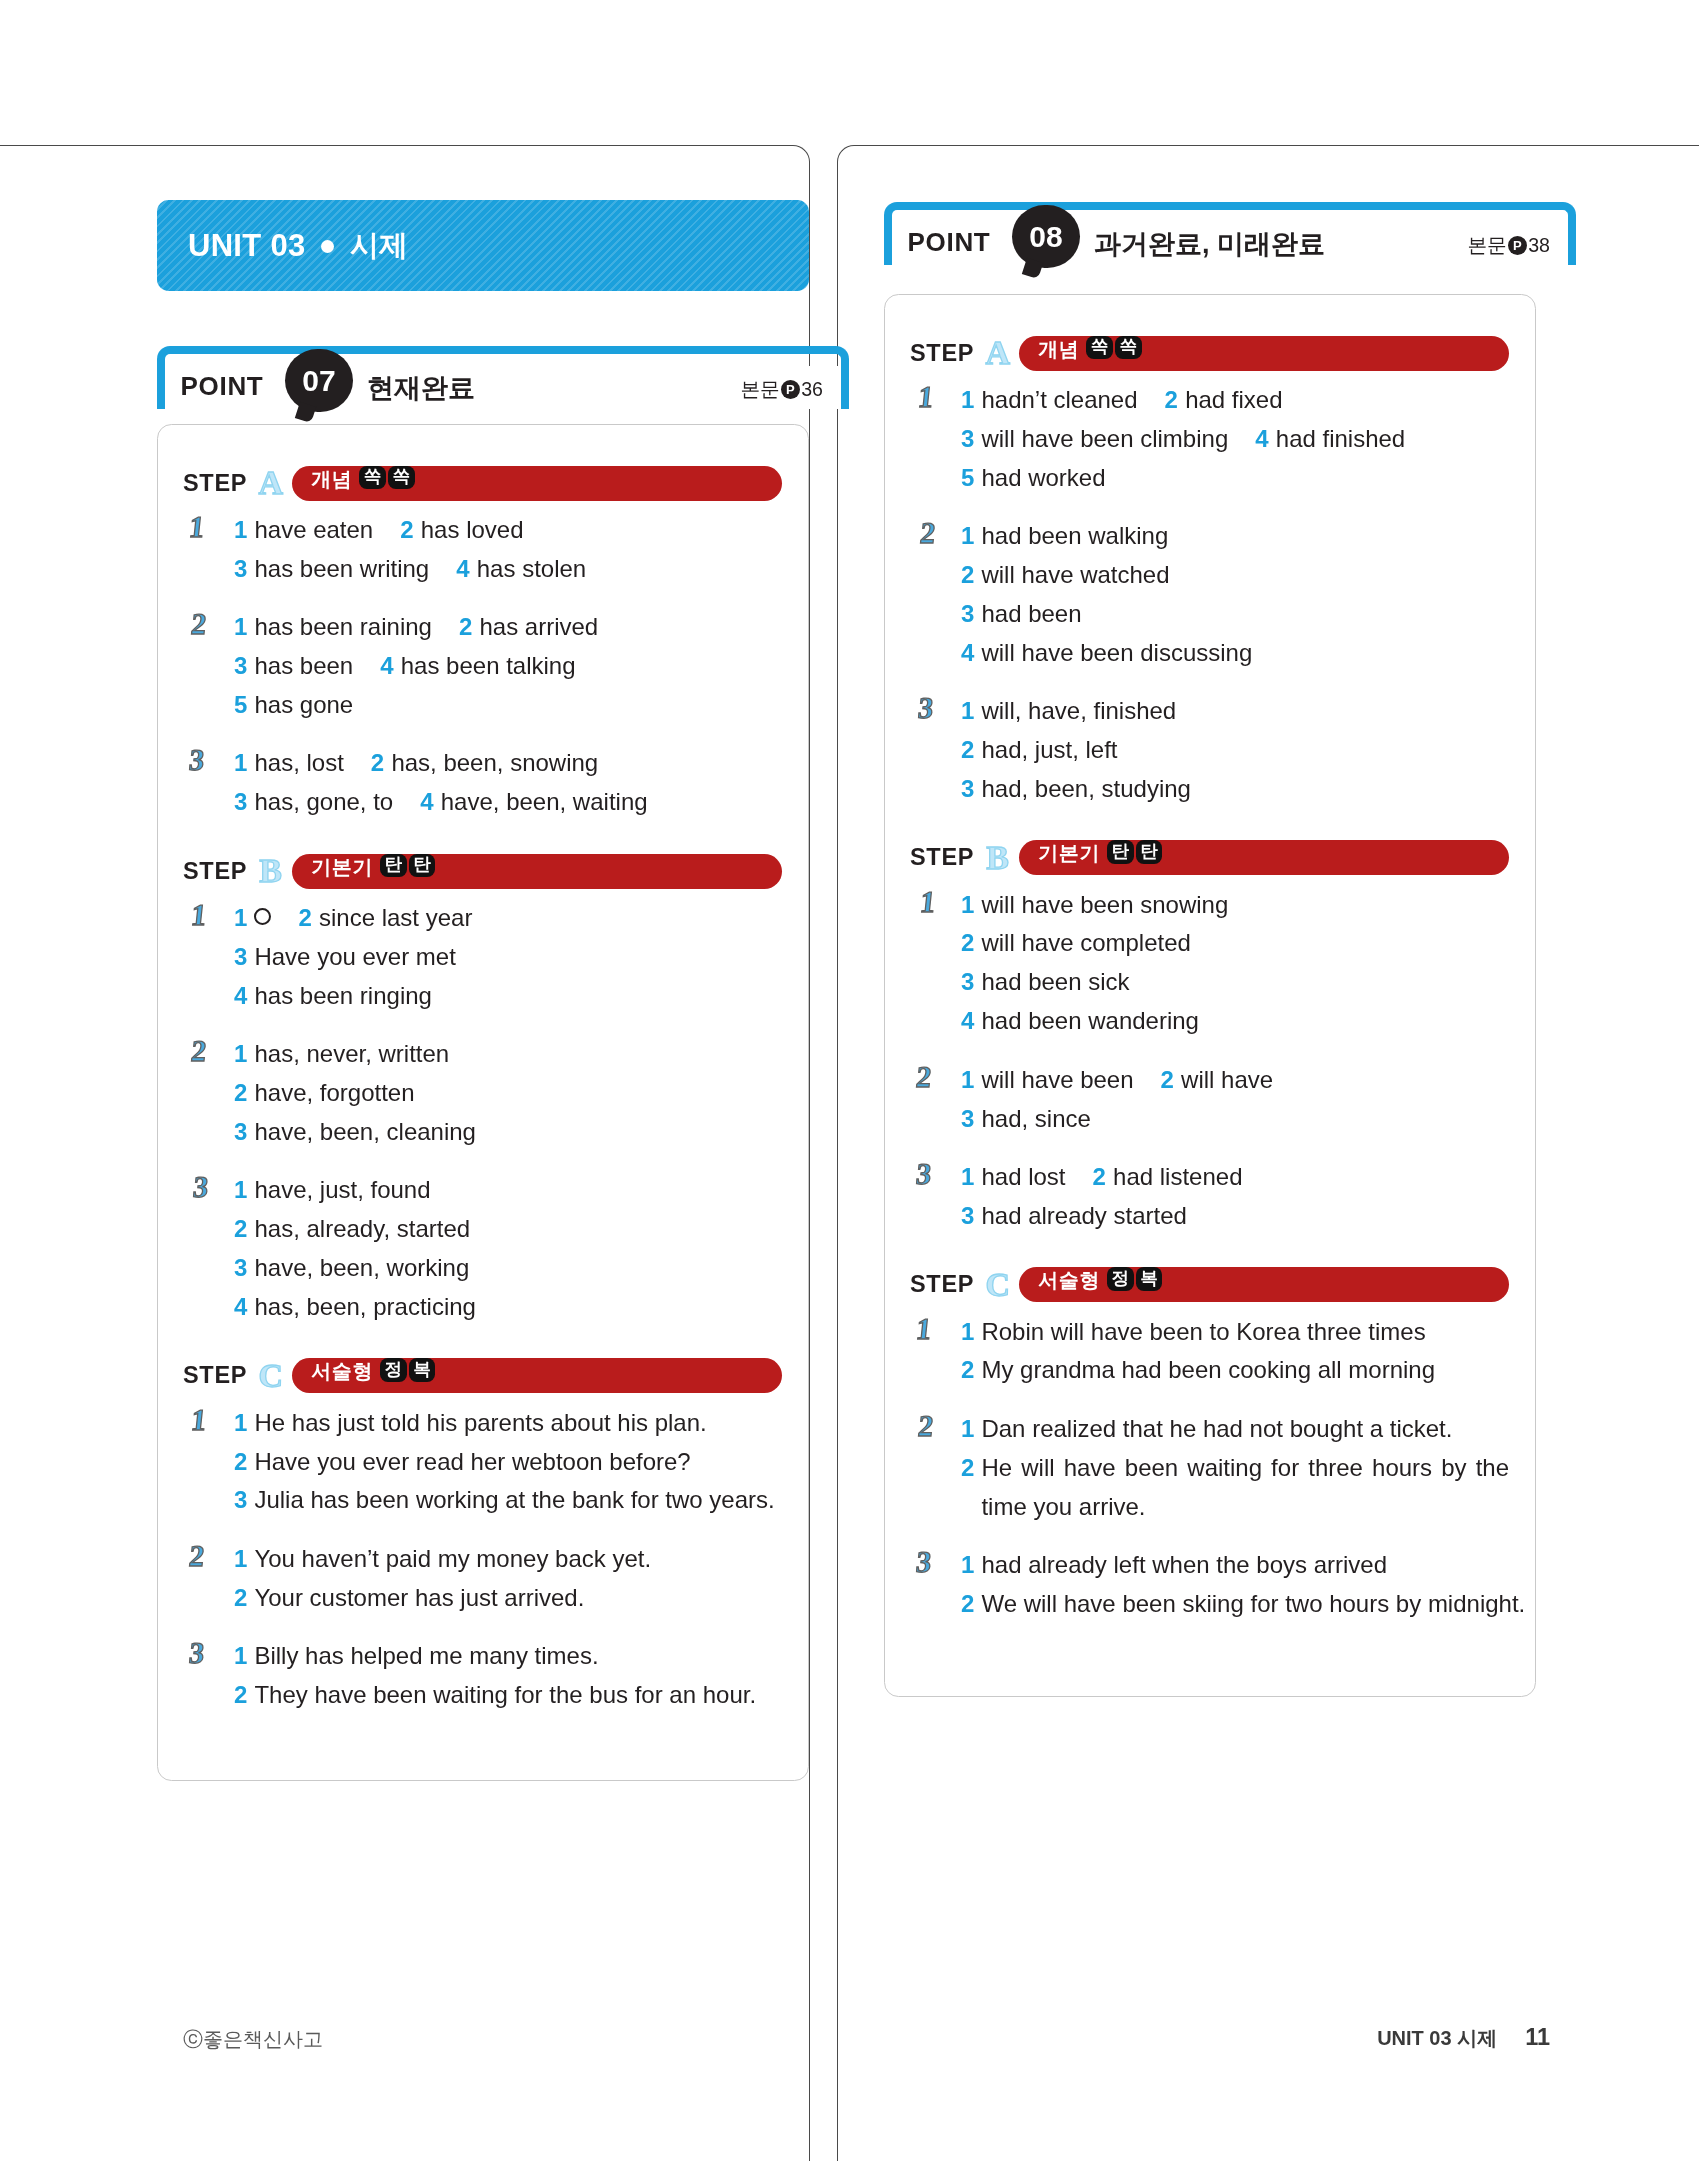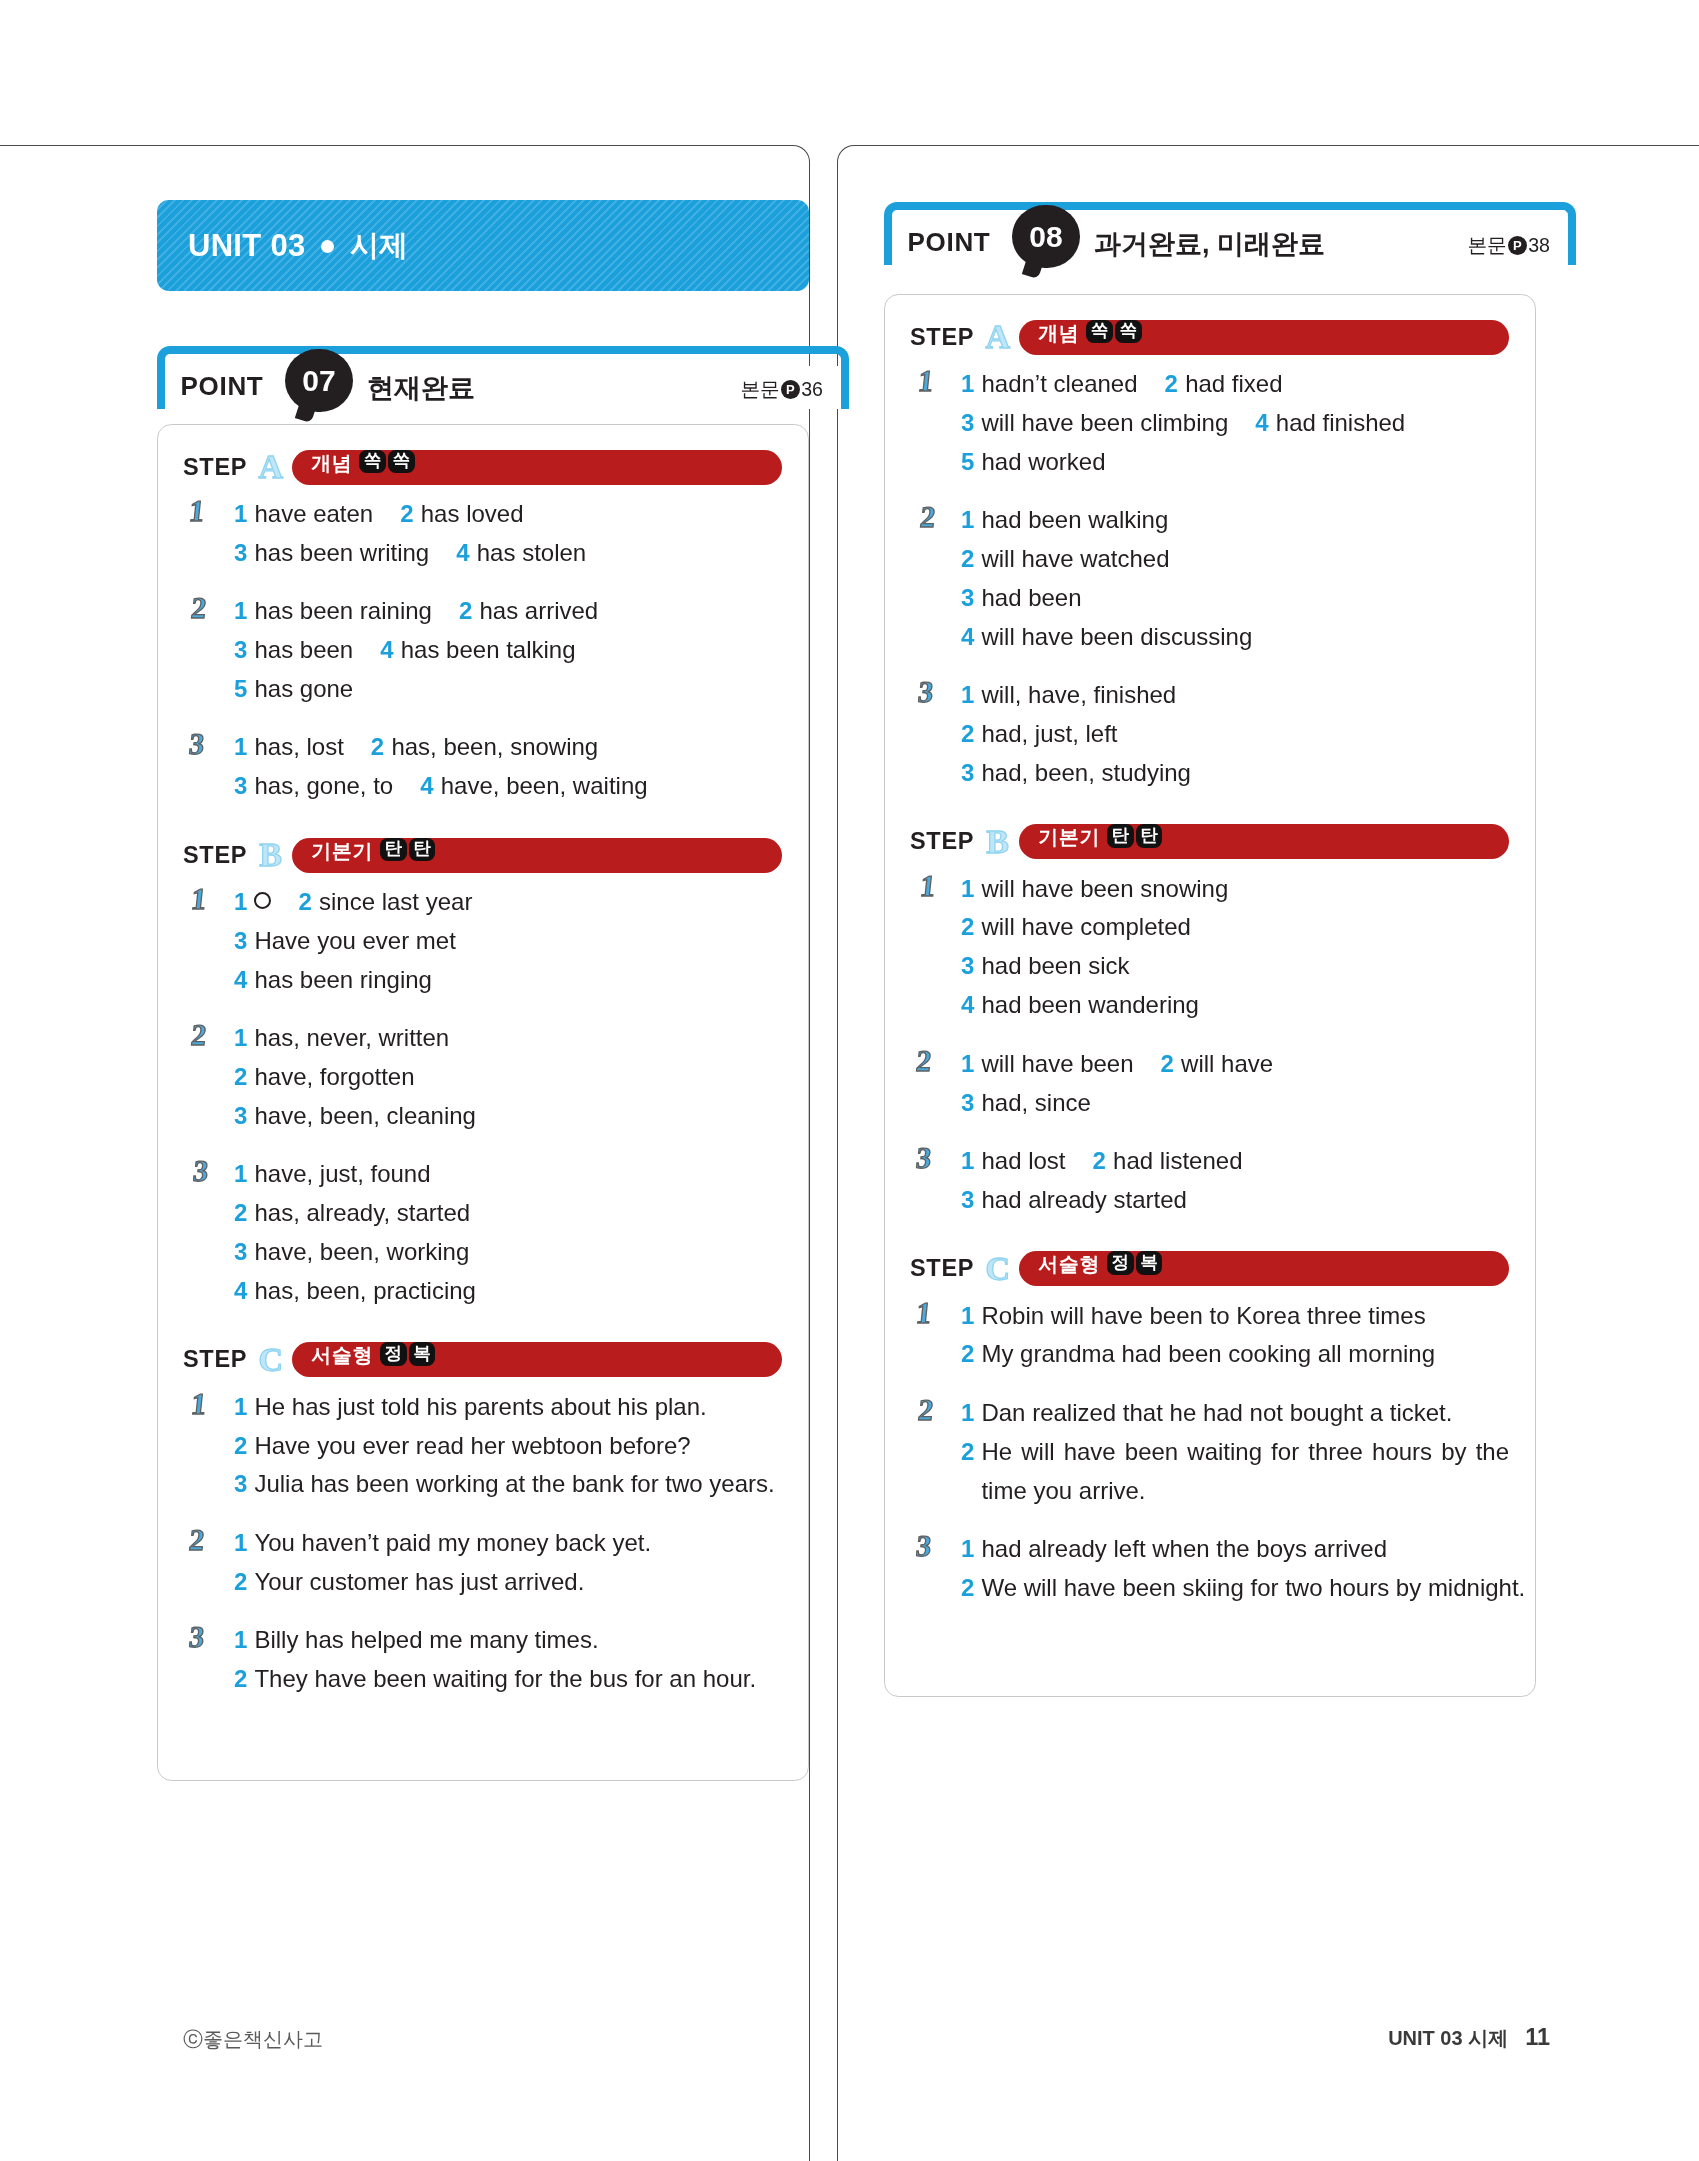--- a/index.html
+++ b/index.html
@@ -79,21 +79,21 @@
     justify-content:center;
   }
 
   
   .card{
     position:absolute;border:1.3px solid #c9c9c9;border-radius:14.4px;background:#fff;
     box-sizing:border-box;
   }
 
   
-  .step{display:flex;align-items:center;height:40px;}
+  .step{display:flex;align-items:center;height:40px;margin-top:16px;}
   .step-word{
     font-size:23.5px;font-weight:700;letter-spacing:0.7px;color:#231f20;
     flex:0 0 auto;
   }
   .step-letter{
     flex:0 0 auto;width:34px;height:43px;margin:0 3.9px 0 6.5px;
     display:flex;align-items:center;justify-content:center;
     font-size:34px;font-weight:700;color:#bfe6f8;
     -webkit-text-stroke:1.3px #8fd4f0;
     font-family:"Liberation Serif",serif;
@@ -137,21 +137,21 @@
     border-radius:50%;box-sizing:border-box;position:relative;top:-1.3px;
   }
 
   
   #footer-left{
     position:absolute;left:183px;top:2026px;font-size:20px;color:#5a5a5a;
     white-space:nowrap;
   }
   #footer-right{
     position:absolute;right:150px;top:2024px;font-size:20px;color:#3a3a3a;
-    white-space:nowrap;display:flex;align-items:baseline;gap:17px;
+    white-space:nowrap;display:flex;align-items:baseline;gap:28px;
   }
   #footer-right .fr-unit{font-weight:700;}
   #footer-right .fr-page{font-weight:700;font-size:23.5px;}
 </style>
 </head>
 <body>
 
 <div id="sheet">
 
   <div class="page-outline page-left"></div>

